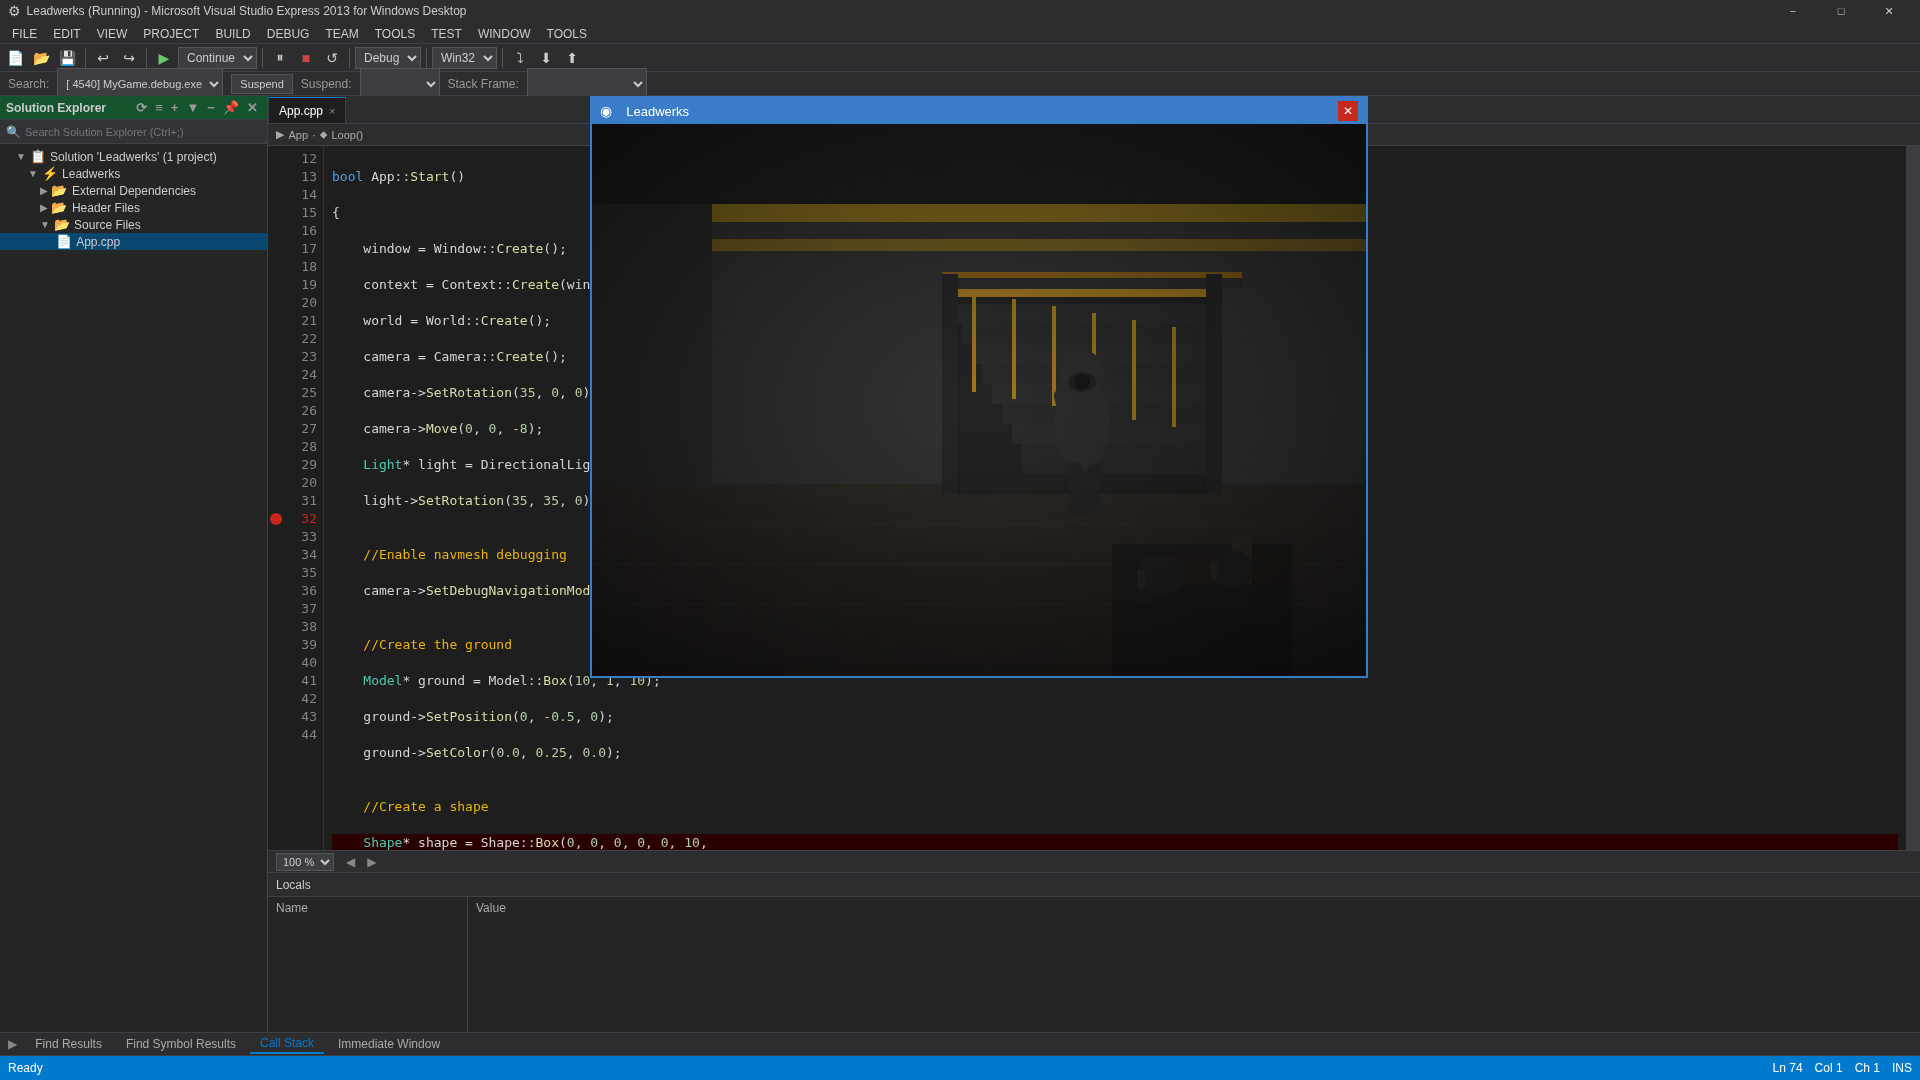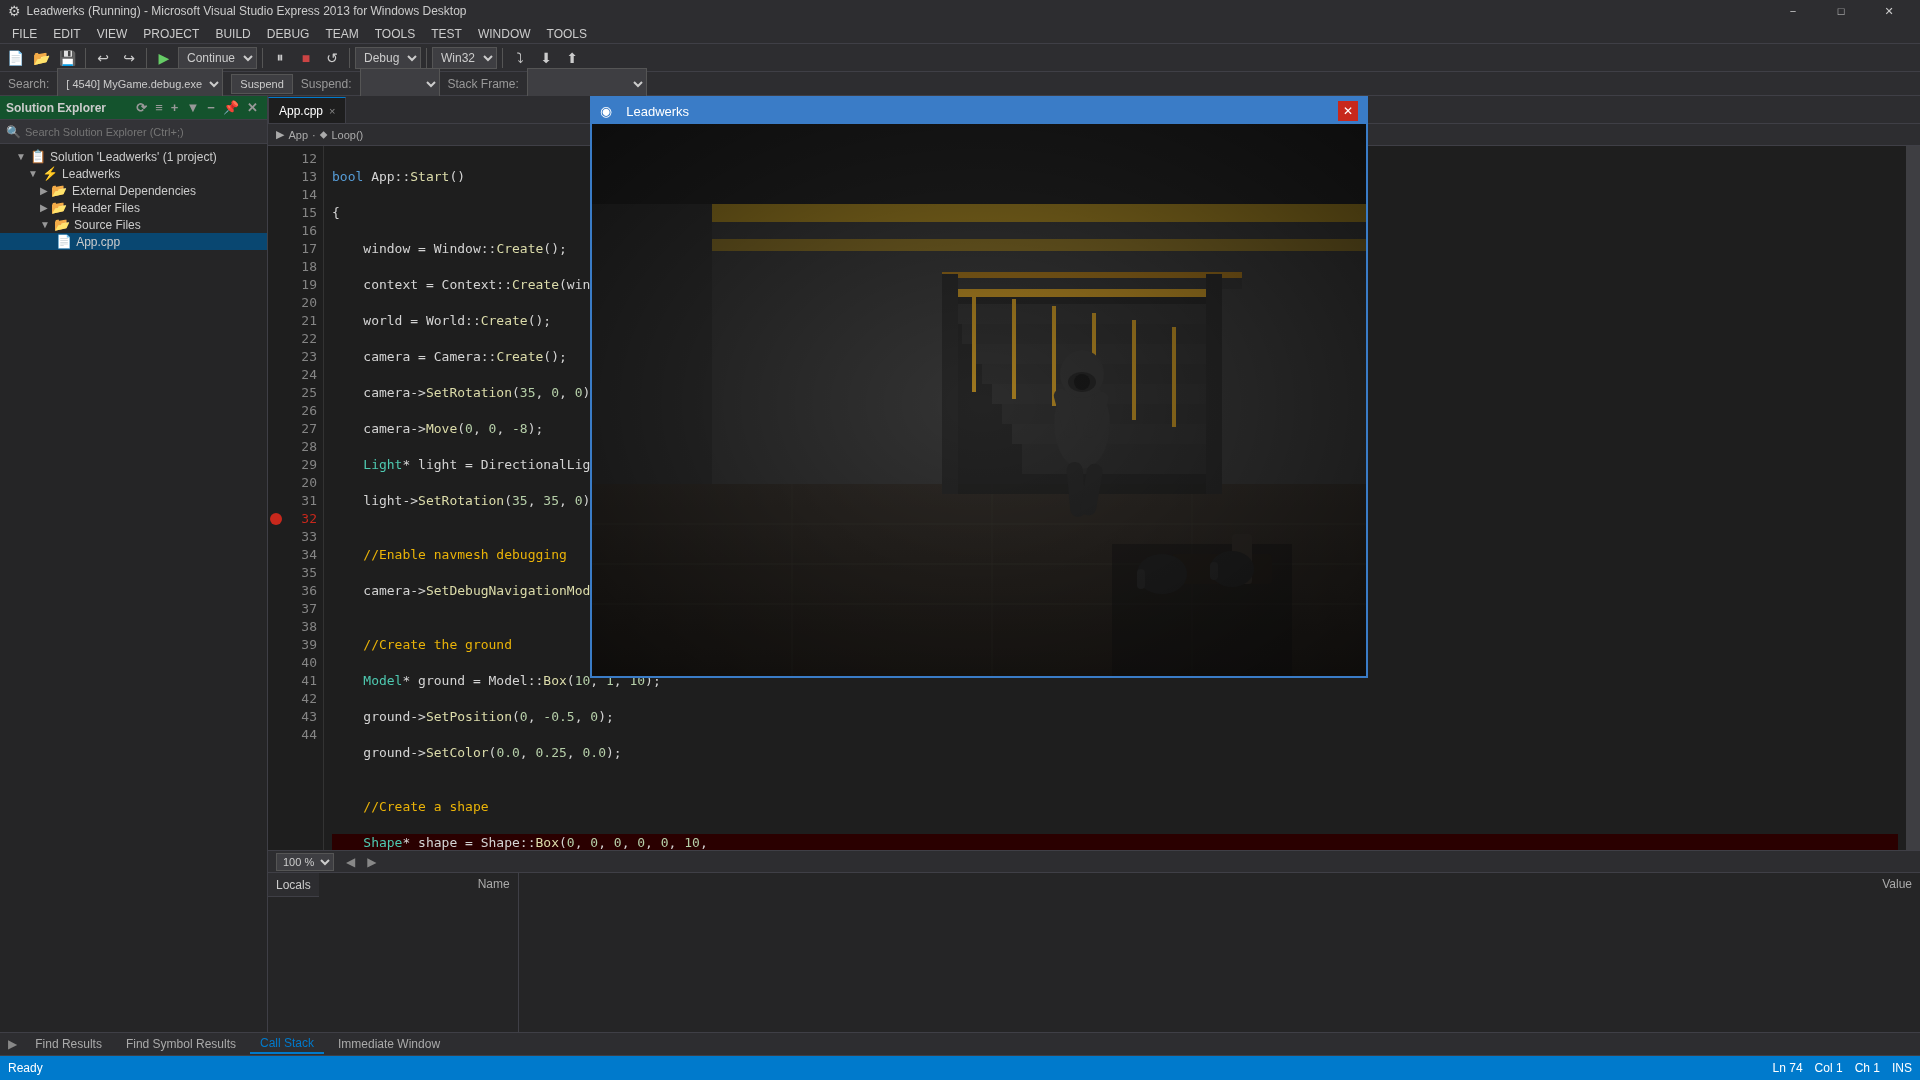--- a/index.html
+++ b/index.html
@@ -331,22 +331,21 @@
       overflow: hidden;
       position: relative;
     }
 
     
     #locals-panel {
       height: 160px;
       background: #252526;
       border-top: 1px solid #3f3f46;
       display: flex;
-      flex-direction: row;
-      text-align: right;
+      flex-direction: column;
     }
     #locals-header {
       height: 24px;
       background: #2d2d30;
       display: flex;
       align-items: center;
       padding: 0 8px;
       font-size: 12px;
       color: #ccc;
       border-bottom: 1px solid #3f3f46;

